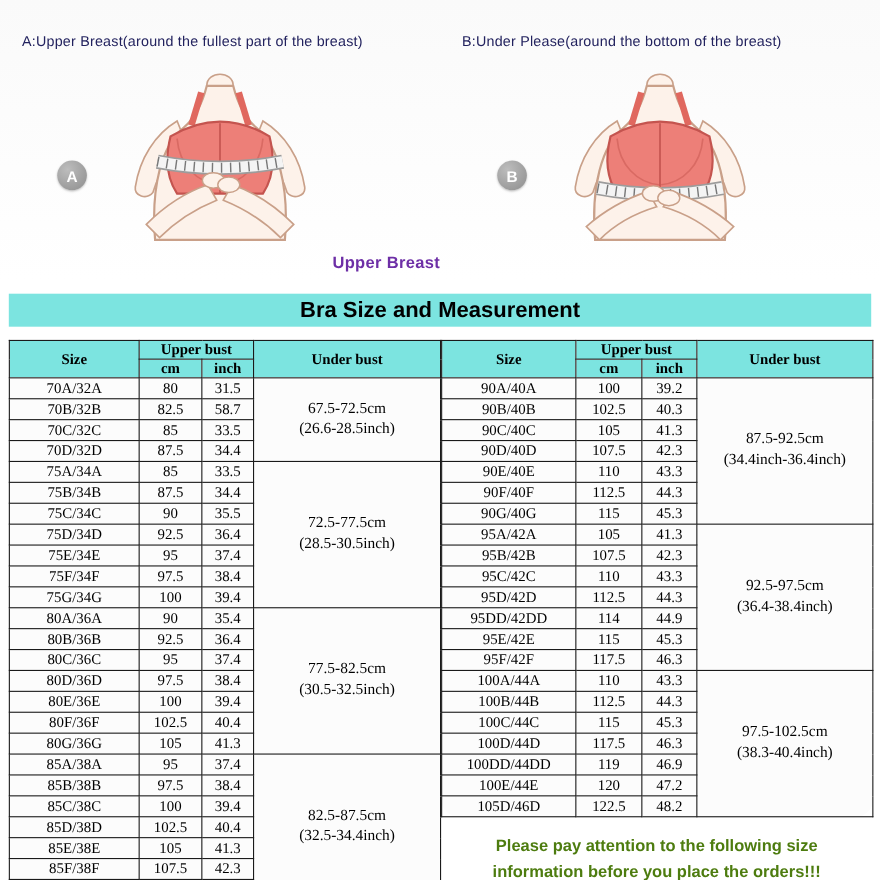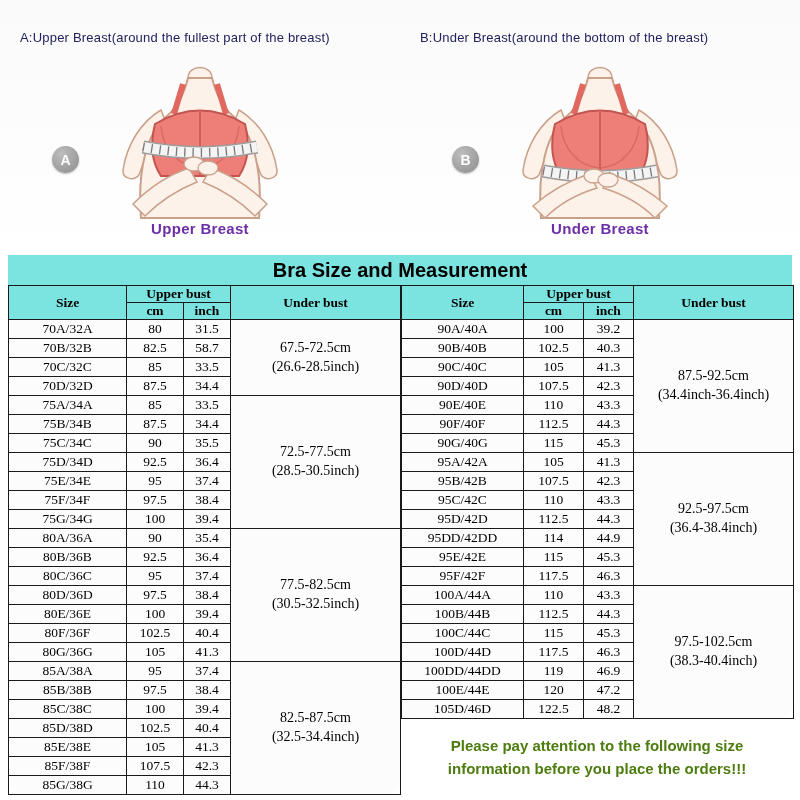--- a/index.html
+++ b/index.html
@@ -10,25 +10,25 @@
   .top-section{display:flex;height:255px;background:linear-gradient(180deg,#fafafa,#ffffff);}
   .measure-panel{position:relative;width:400px;height:255px;}
   .panel-label{position:absolute;top:30px;left:20px;font-size:13px;font-weight:normal;
                color:#22225e;letter-spacing:.2px;white-space:nowrap;}
   .figure-wrap{position:absolute;top:52px;left:50%;transform:translateX(-50%);
                width:250px;height:168px;}
   .badge{position:absolute;top:146px;left:52px;width:27px;height:27px;border-radius:50%;
          background:radial-gradient(circle at 35% 30%, #bdbdbd,#8d8d8d);
          color:#fff;font-weight:bold;font-size:14px;display:flex;align-items:center;
          justify-content:center;box-shadow:0 1px 2px rgba(0,0,0,.25);}
-  .caption{position:absolute;top:220px;left:0;width:100%;text-align:center;
+  .caption{position:absolute;top:231px;left:0;width:100%;text-align:right;
            font-size:15px;font-weight:bold;color:#6d2fa6;letter-spacing:.3px;}
 
   
-  .table-title{width:784px;margin:0 8px;height:30px;line-height:30px;background:#7ce4e0;
+  .table-title{width:784px;margin:12px 8px;height:30px;line-height:30px;background:#7ce4e0;
                text-align:center;font-size:20px;font-weight:bold;color:#000;}
   .tables{display:flex;align-items:flex-start;margin:0 8px;width:784px;}
   table.size-table{border-collapse:collapse;table-layout:fixed;width:392px;background:#fcfcfc;
         font-family:"Liberation Serif","DejaVu Serif",serif;font-size:13.5px;color:#000;border-radius:17px;}
   .size-table th,.size-table td{border:1px solid #1a1a1a;text-align:center;padding:0;
         height:18px;line-height:1.12;overflow:hidden;white-space:nowrap;}
   .size-table th{background:#7ce4e0;font-weight:bold;height:16px;}
   .size-table td.under{font-size:14px;white-space:normal;line-height:1.35;}
   col.c-size{width:118px;} col.c-cm{width:57px;} col.c-inch{width:47px;} col.c-under{width:170px;}
   .t-right col.c-size{width:122px;} .t-right col.c-cm{width:60px;}
@@ -70,21 +70,21 @@
           <path d="M58 152 C76 134 96 122 114 116 L122 130 C102 138 84 150 70 164 Z" fill="#fdf2ea" stroke="#c9a089" stroke-width="1.5"></path>
           <path d="M192 152 C174 134 154 122 136 116 L128 130 C148 138 166 150 180 164 Z" fill="#fdf2ea" stroke="#c9a089" stroke-width="1.5"></path>
           <ellipse cx="119" cy="112" rx="10" ry="7" fill="#fdf2ea" stroke="#c9a089" stroke-width="1.3"></ellipse>
           <ellipse cx="133" cy="116" rx="10" ry="7" fill="#fdf2ea" stroke="#c9a089" stroke-width="1.3"></ellipse>
         </svg>
       </div>
       <div class="caption">Upper Breast</div>
     </div>
 
     <div class="measure-panel">
-      <div class="panel-label">B:Under Breast(around the bottom of the breast)</div>
+      <div class="panel-label">B:Under Please(around the bottom of the breast)</div>
       <div class="badge">B</div>
       <div class="figure-wrap">
         <svg width="250" height="168" viewBox="0 0 250 168">
           <path d="M113 26 C113 12 137 12 137 26" fill="#fdf2ea" stroke="#c9a089" stroke-width="1.5"></path>
           <path d="M86 58 C66 70 52 92 48 118 C47 126 58 130 64 123 C70 104 80 88 94 78 Z" fill="#fdf2ea" stroke="#c9a089" stroke-width="1.5"></path>
           <path d="M164 58 C184 70 198 92 202 118 C203 126 192 130 186 123 C180 104 170 88 156 78 Z" fill="#fdf2ea" stroke="#c9a089" stroke-width="1.5"></path>
           <path d="M66 166 C62 118 72 80 92 64 C104 54 110 38 113 26 L137 26 C140 38 146 54 158 64 C178 80 188 118 184 166 Z" fill="#fdf2ea" stroke="#c9a089" stroke-width="2"></path>
           <line x1="99" y1="62" x2="108" y2="32" stroke="#e0685f" stroke-width="6"></line>
           <line x1="151" y1="62" x2="142" y2="32" stroke="#e0685f" stroke-width="6"></line>
           <path d="M80 72 C74 96 78 112 86 124 L164 124 C172 112 176 96 170 72 C140 54 110 54 80 72 Z" fill="#ed7f78" stroke="#c4544f" stroke-width="2"></path>
@@ -95,21 +95,20 @@
             <path d="M68 95 Q125 106 182 95" fill="none" stroke="#9c9c9c" stroke-width="13"></path>
             <path d="M68 95 Q125 106 182 95" fill="none" stroke="#f4f4f4" stroke-width="10"></path>
             <path d="M68 95 Q125 106 182 95" fill="none" stroke="#787878" stroke-width="9" stroke-dasharray="1.3 7"></path>
           </g>
           <path d="M58 154 C76 138 96 128 114 122 L122 136 C102 142 84 152 70 166 Z" fill="#fdf2ea" stroke="#c9a089" stroke-width="1.5"></path>
           <path d="M192 154 C174 138 154 128 136 122 L128 136 C148 142 166 152 180 166 Z" fill="#fdf2ea" stroke="#c9a089" stroke-width="1.5"></path>
           <ellipse cx="119" cy="124" rx="10" ry="7" fill="#fdf2ea" stroke="#c9a089" stroke-width="1.3"></ellipse>
           <ellipse cx="133" cy="128" rx="10" ry="7" fill="#fdf2ea" stroke="#c9a089" stroke-width="1.3"></ellipse>
         </svg>
       </div>
-      <div class="caption">Under Breast</div>
     </div>
   </div>
 
   <div class="table-title">Bra Size and Measurement</div>
 
   <div class="tables">
 
     <table class="size-table t-left">
       <colgroup>
           <col class="c-size">

